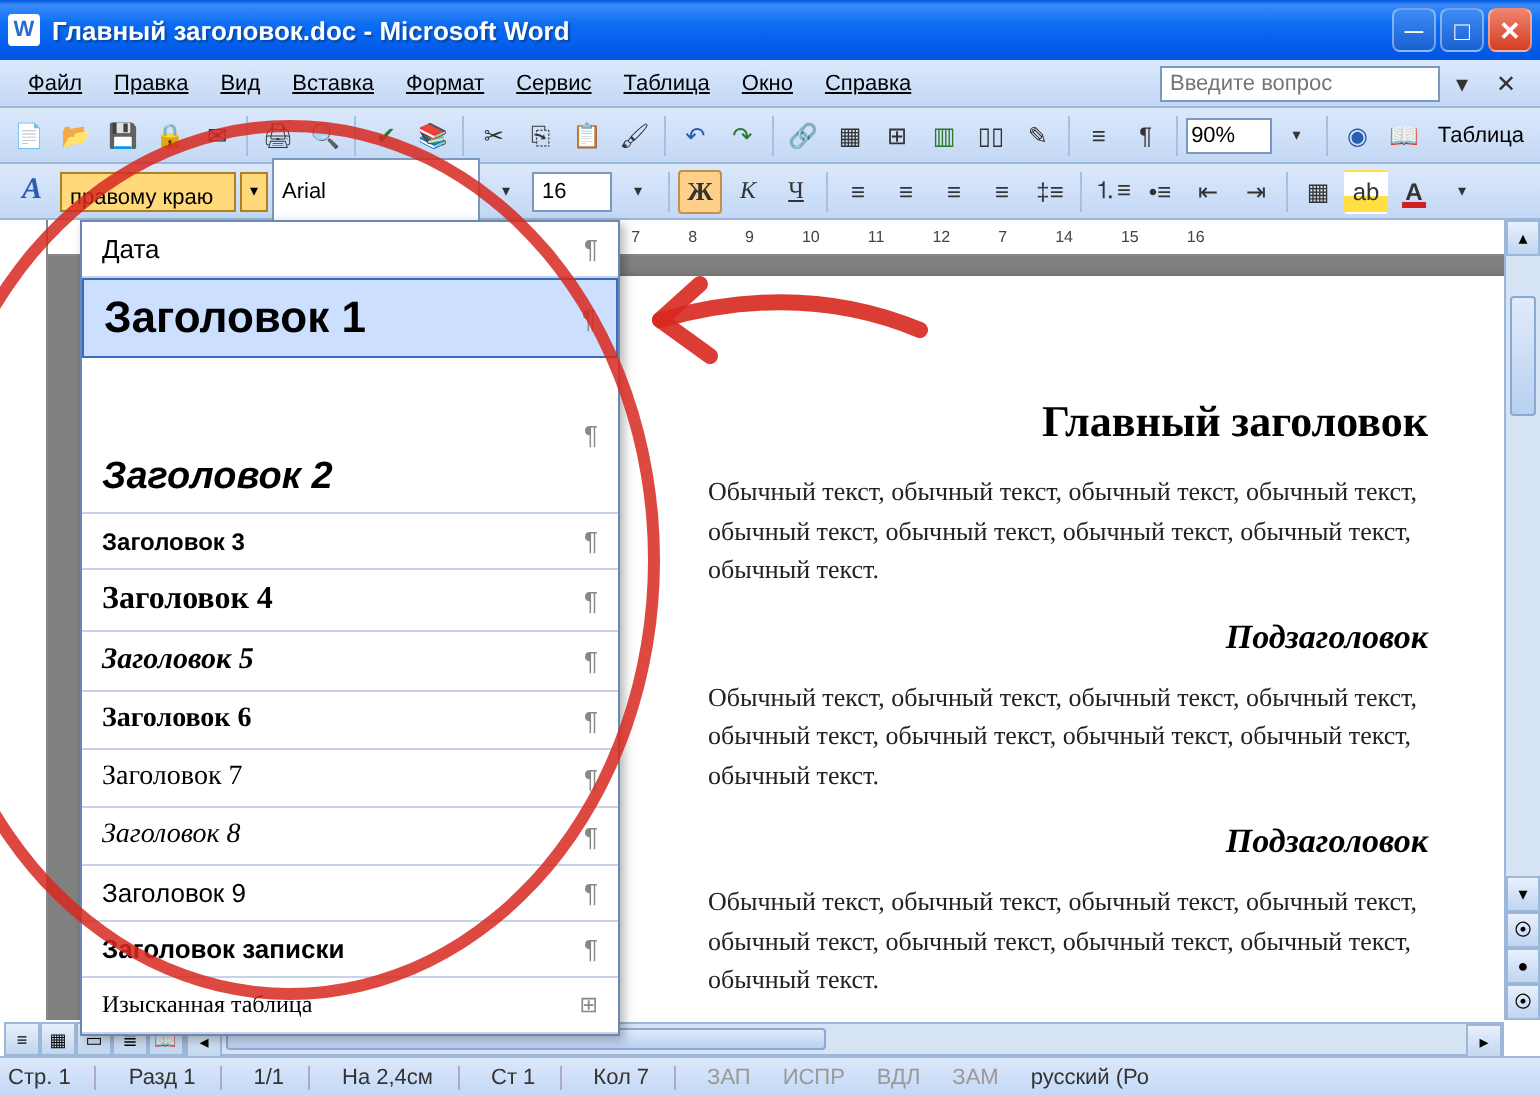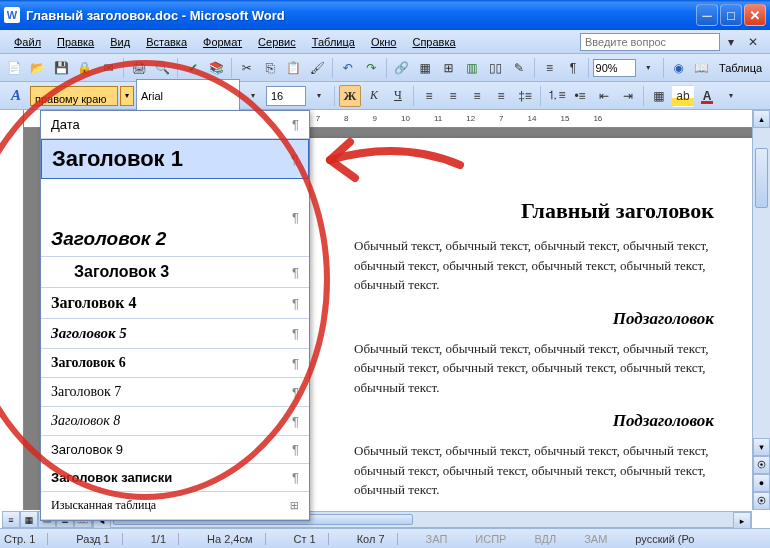--- a/index.html
+++ b/index.html
@@ -36,21 +36,21 @@
 .page p { font-size: 13px; line-height: 1.5; margin-bottom: 12px; color: #222; }
 .page h2 { font-size: 17px; font-weight: bold; font-style: italic; text-align: right; margin: 14px 0 10px; }
 .vscroll { width: 18px; background: #d6e3f5; border-left: 1px solid #9db7d8; position: absolute; right: 0; top: 0; bottom: 0; display: flex; flex-direction: column; }
 .scroll-btn { height: 18px; background: linear-gradient(#e8f0fc,#c0d5f0); border: 1px solid #9db7d8; display:flex; align-items:center; justify-content:center; font-size:9px; }
 .scroll-thumb { margin: 2px; background: linear-gradient(#e0ebfb,#b8d0f0); border: 1px solid #8aa9d5; border-radius: 2px; }
 .style-dropdown { position: absolute; left: 40px; top: 110px; width: 270px; background: #fff; border: 1px solid #6a87b5; box-shadow: 2px 2px 5px rgba(0,0,0,.3); z-index: 50; }
 .style-dropdown .sd-item { border-bottom: 1px solid #c8d4e6; padding: 6px 10px; display: flex; align-items: center; justify-content: space-between; cursor:default;text-align:right; }
 .style-dropdown .sd-item.selected { background: #ccdfff; border: 1px solid #3a6bc0; }
 .sd-pilcrow { color: #888; font-size: 13px; }
 .sd-grid { color: #888; font-size: 11px; }
-.statusbar { position: absolute; bottom: 0; left: 0; right: 0; height: 20px; background: linear-gradient(#dbe8fb,#c3d8f5); border-top: 1px solid #9db7d8; display: flex; align-items: center; font-size: 11px; padding: 0 4px; gap: 28px; color: #333; }
+.statusbar { position: absolute; bottom: 0; left: 0; right: 0; height: 20px; background: linear-gradient(#dbe8fb,#c3d8f5); border-top: 1px solid #9db7d8; display: flex; align-items: center; font-size: 11px; padding: 0 4px; gap: 16px; color: #333; }
 .statusbar .cell { border-right: 1px solid #aac; padding-right: 12px; }
 .viewbtns { position: absolute; bottom: 20px; left: 2px; height: 17px; display:flex; gap:0; }
 .viewbtn { width: 18px; height: 17px; background: linear-gradient(#e8f0fc,#c0d5f0); border:1px solid #9db7d8; display:flex; align-items:center; justify-content:center; font-size:9px; }
 .hscroll { position: absolute; bottom: 20px; left: 92px; right: 18px; height: 17px; background: #d6e3f5; border: 1px solid #9db7d8; display:flex; }
 .annotation { position: absolute; pointer-events: none; z-index: 100; }
 .red-circle { border: 6px solid rgba(215,40,30,.85); border-radius: 50%; }
 .font-color-btn { position: relative; }
 .font-color-btn::after { content:''; position:absolute; bottom:2px; left:4px; right:4px; height:3px; background:#d02020; }
 </style>
 </head>
@@ -209,21 +209,21 @@
     </div>
     <div class="sd-item selected">
       <span style="font-size: 22px; font-weight: bold; font-style: normal; font-family: Arial, sans-serif;">Заголовок 1</span>
       <span class="sd-pilcrow">¶</span>
     </div>
     <div class="sd-item">
       <span style="font-size: 19px; font-weight: bold; font-style: italic; font-family: Arial, sans-serif; margin-top: 43px;">Заголовок 2</span>
       <span class="sd-pilcrow">¶</span>
     </div>
     <div class="sd-item">
-      <span style="font-size: 16px; font-weight: bold; font-style: normal; font-family: Arial, sans-serif; margin-left: 23px;">Заголовок 3</span>
+      <span style="font-size: 12px; font-weight: bold; font-style: normal; font-family: Arial, sans-serif;">Заголовок 3</span>
       <span class="sd-pilcrow">¶</span>
     </div>
     <div class="sd-item">
       <span style="font-size: 16px; font-weight: bold; font-style: normal; font-family: &quot;Times New Roman&quot;, serif;">Заголовок 4</span>
       <span class="sd-pilcrow">¶</span>
     </div>
     <div class="sd-item">
       <span style="font-size: 15px; font-weight: bold; font-style: italic; font-family: &quot;Times New Roman&quot;, serif;">Заголовок 5</span>
       <span class="sd-pilcrow">¶</span>
     </div>

